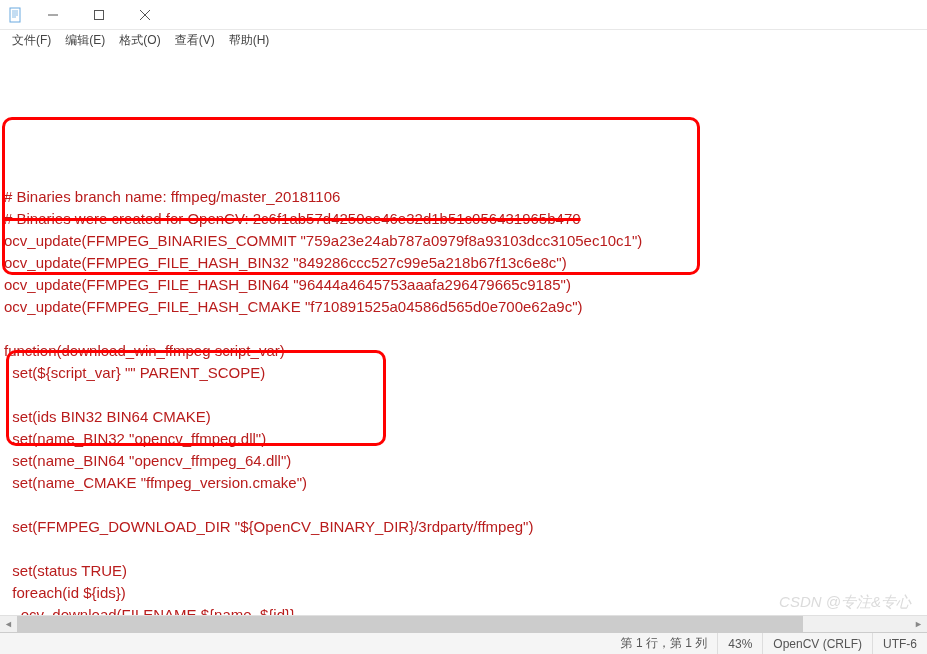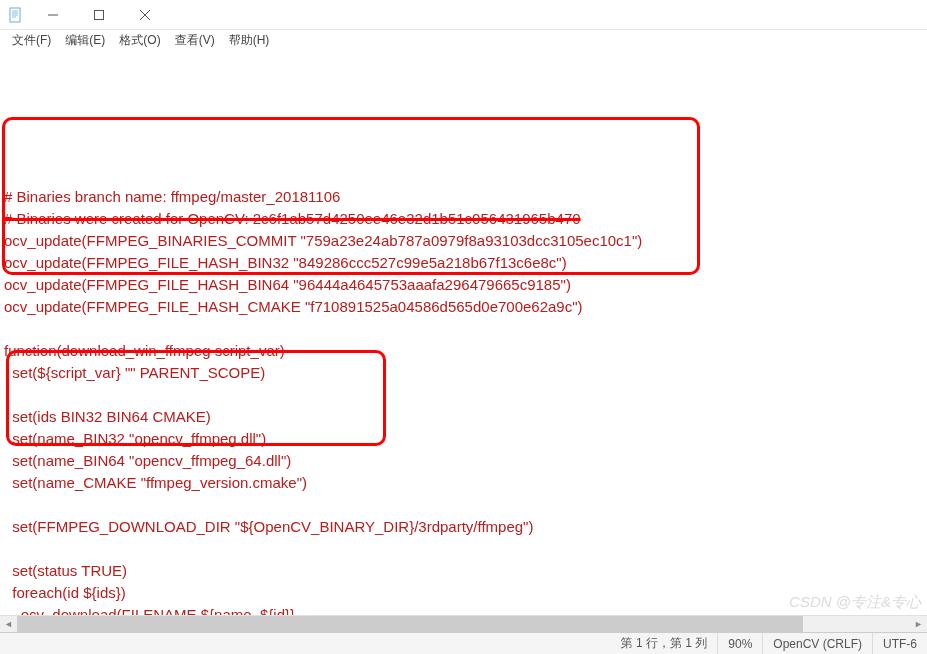--- a/index.html
+++ b/index.html
@@ -148,21 +148,21 @@
     }
     .scrollbar-thumb {
       position: absolute;
       left: 0;
       width: 88%;
       height: 100%;
       background: #ccc;
     }
     .watermark {
       position: absolute;
-      right: 6px;
+      right: 16px;
       bottom: 42px;
       font-size: 15px;
       color: #ccc;
       font-style: italic;
       opacity: 0.7;
       z-index: 20;
       pointer-events: none;
     }
   </style>
 </head>
@@ -218,18 +218,18 @@
   <div class="scrollbar-arrow">◄</div>
   <div class="scrollbar-track">
     <div class="scrollbar-thumb"></div>
   </div>
   <div class="scrollbar-arrow">►</div>
 </div>
 
 <div class="statusbar">
   <div class="status-spacer"></div>
   <div class="status-cell">第 1 行，第 1 列</div>
-  <div class="status-cell">90%</div>
+  <div class="status-cell">43%</div>
   <div class="status-cell">OpenCV (CRLF)</div>
   <div class="status-cell" style="border-right:none;">UTF-6</div>
 </div>
 
 <div class="watermark">CSDN @专注&amp;专心</div>
 
 </body></html>

